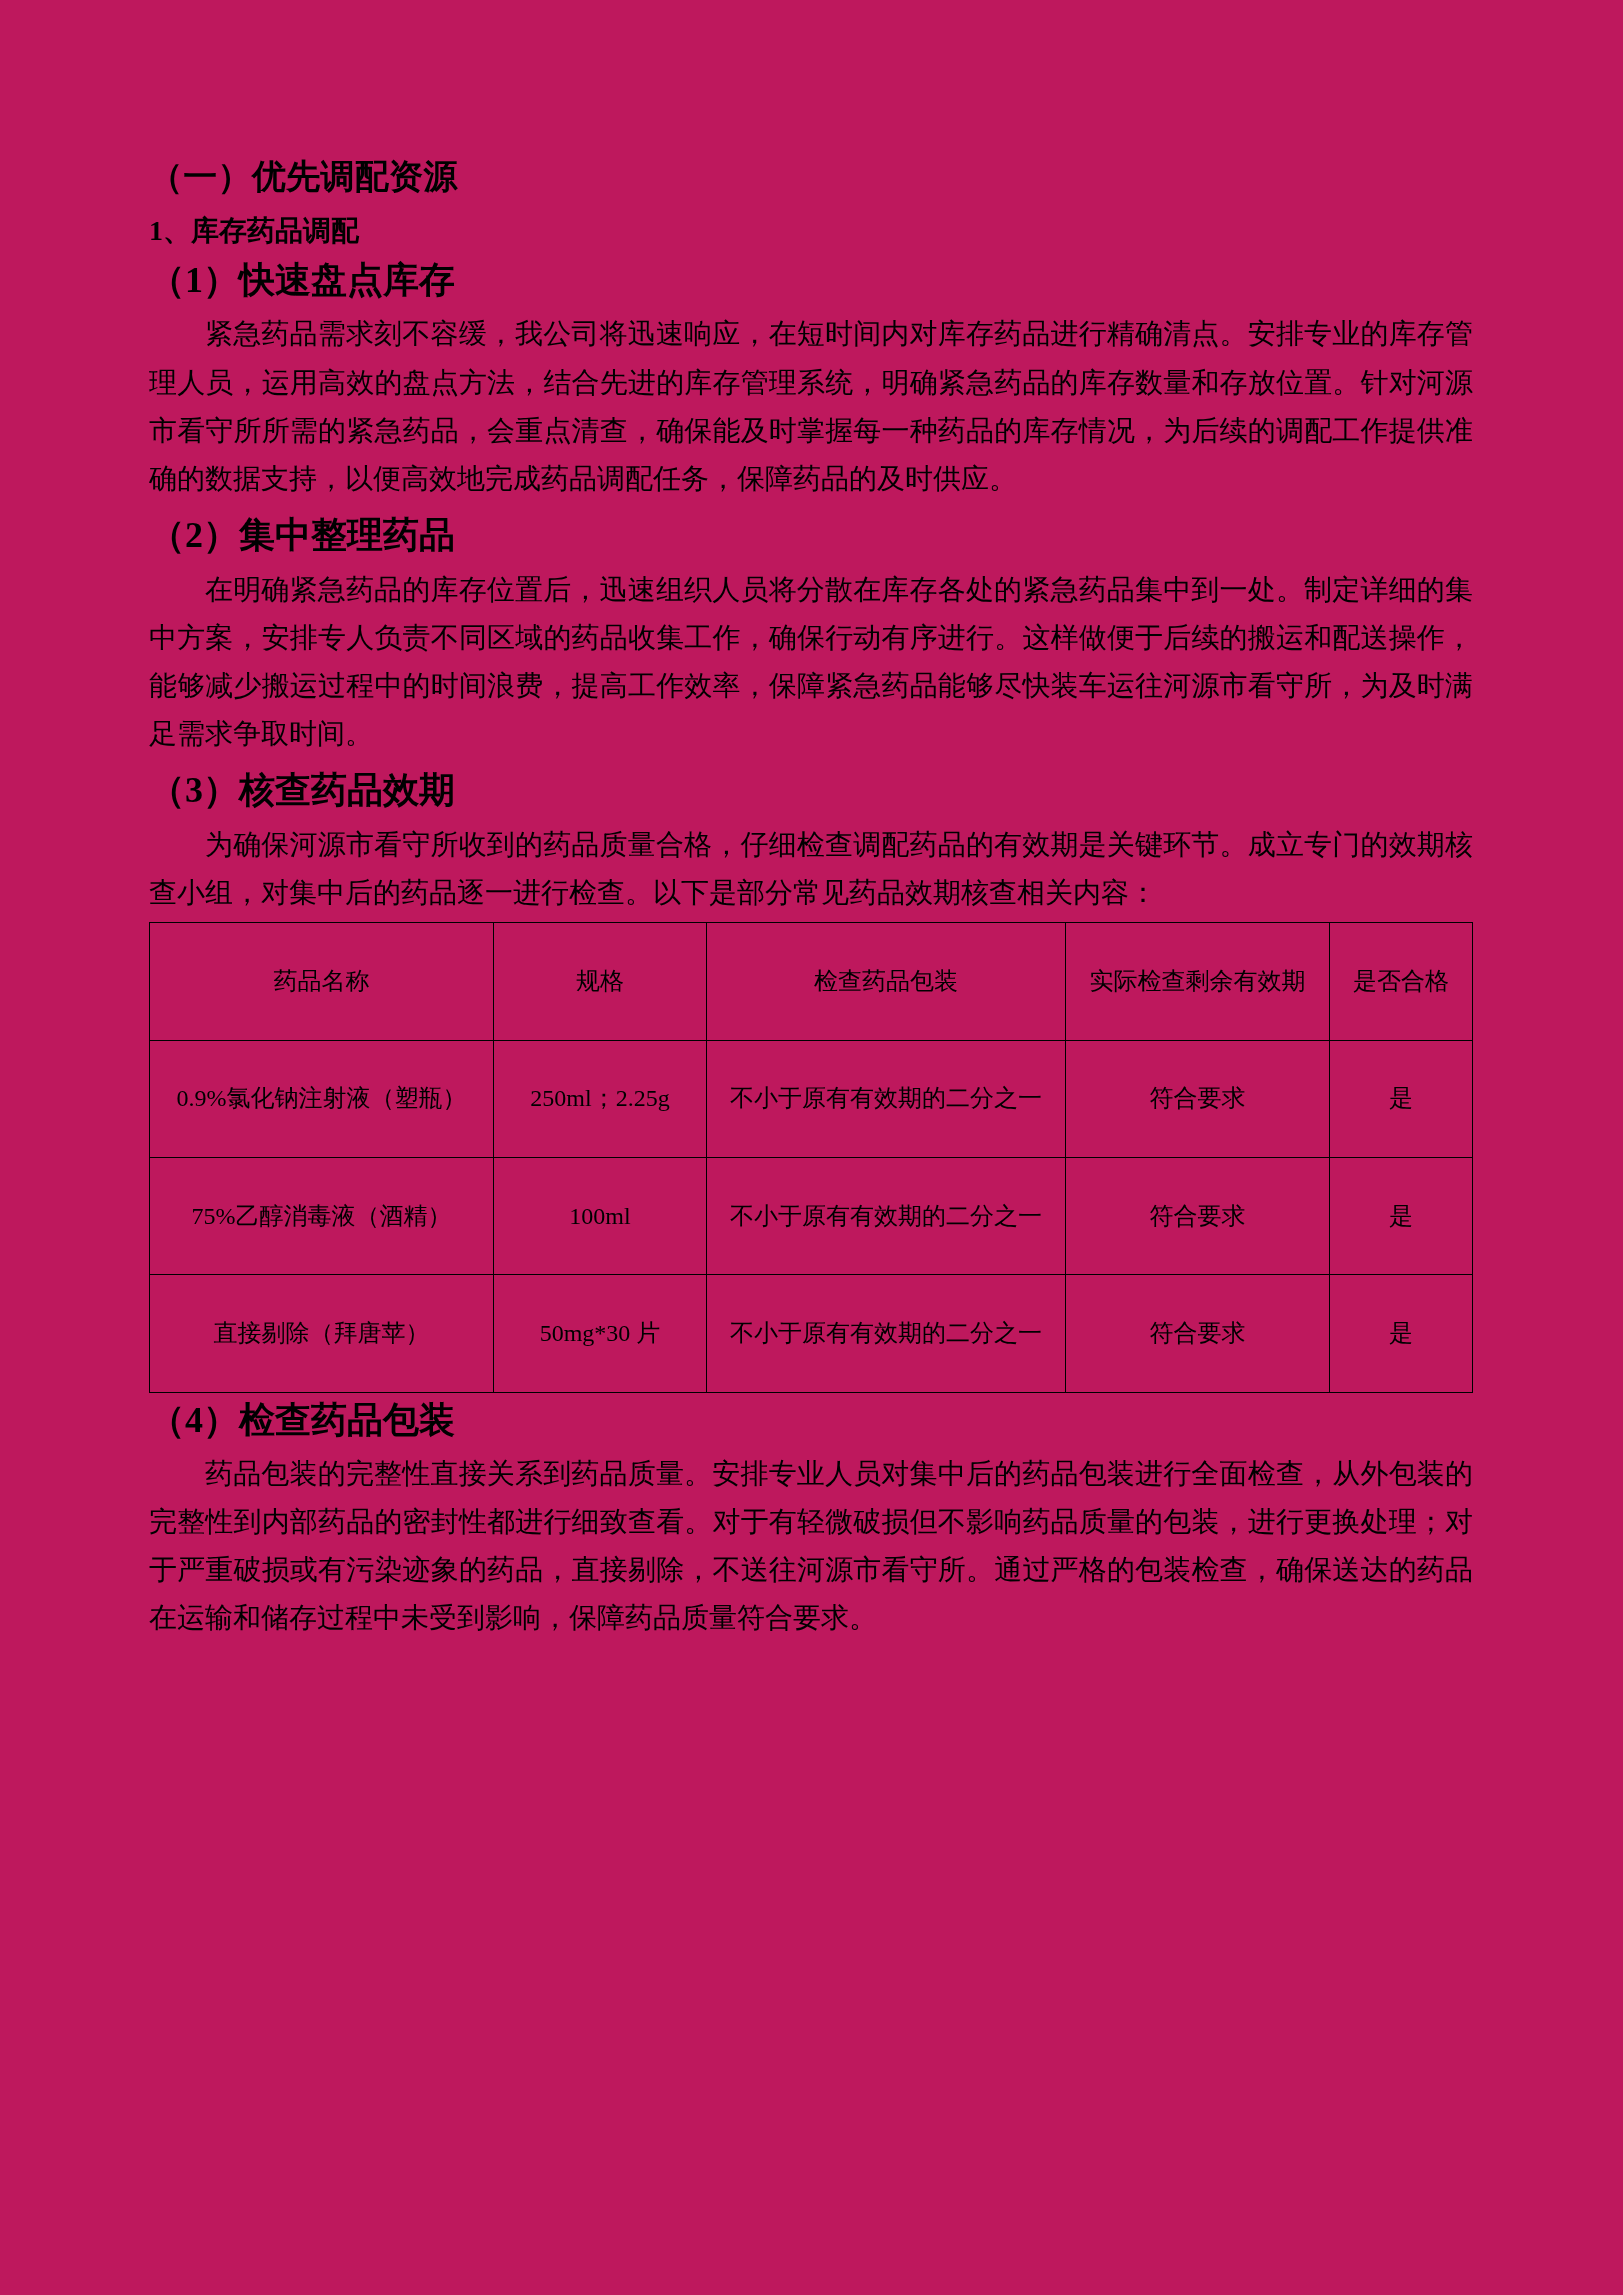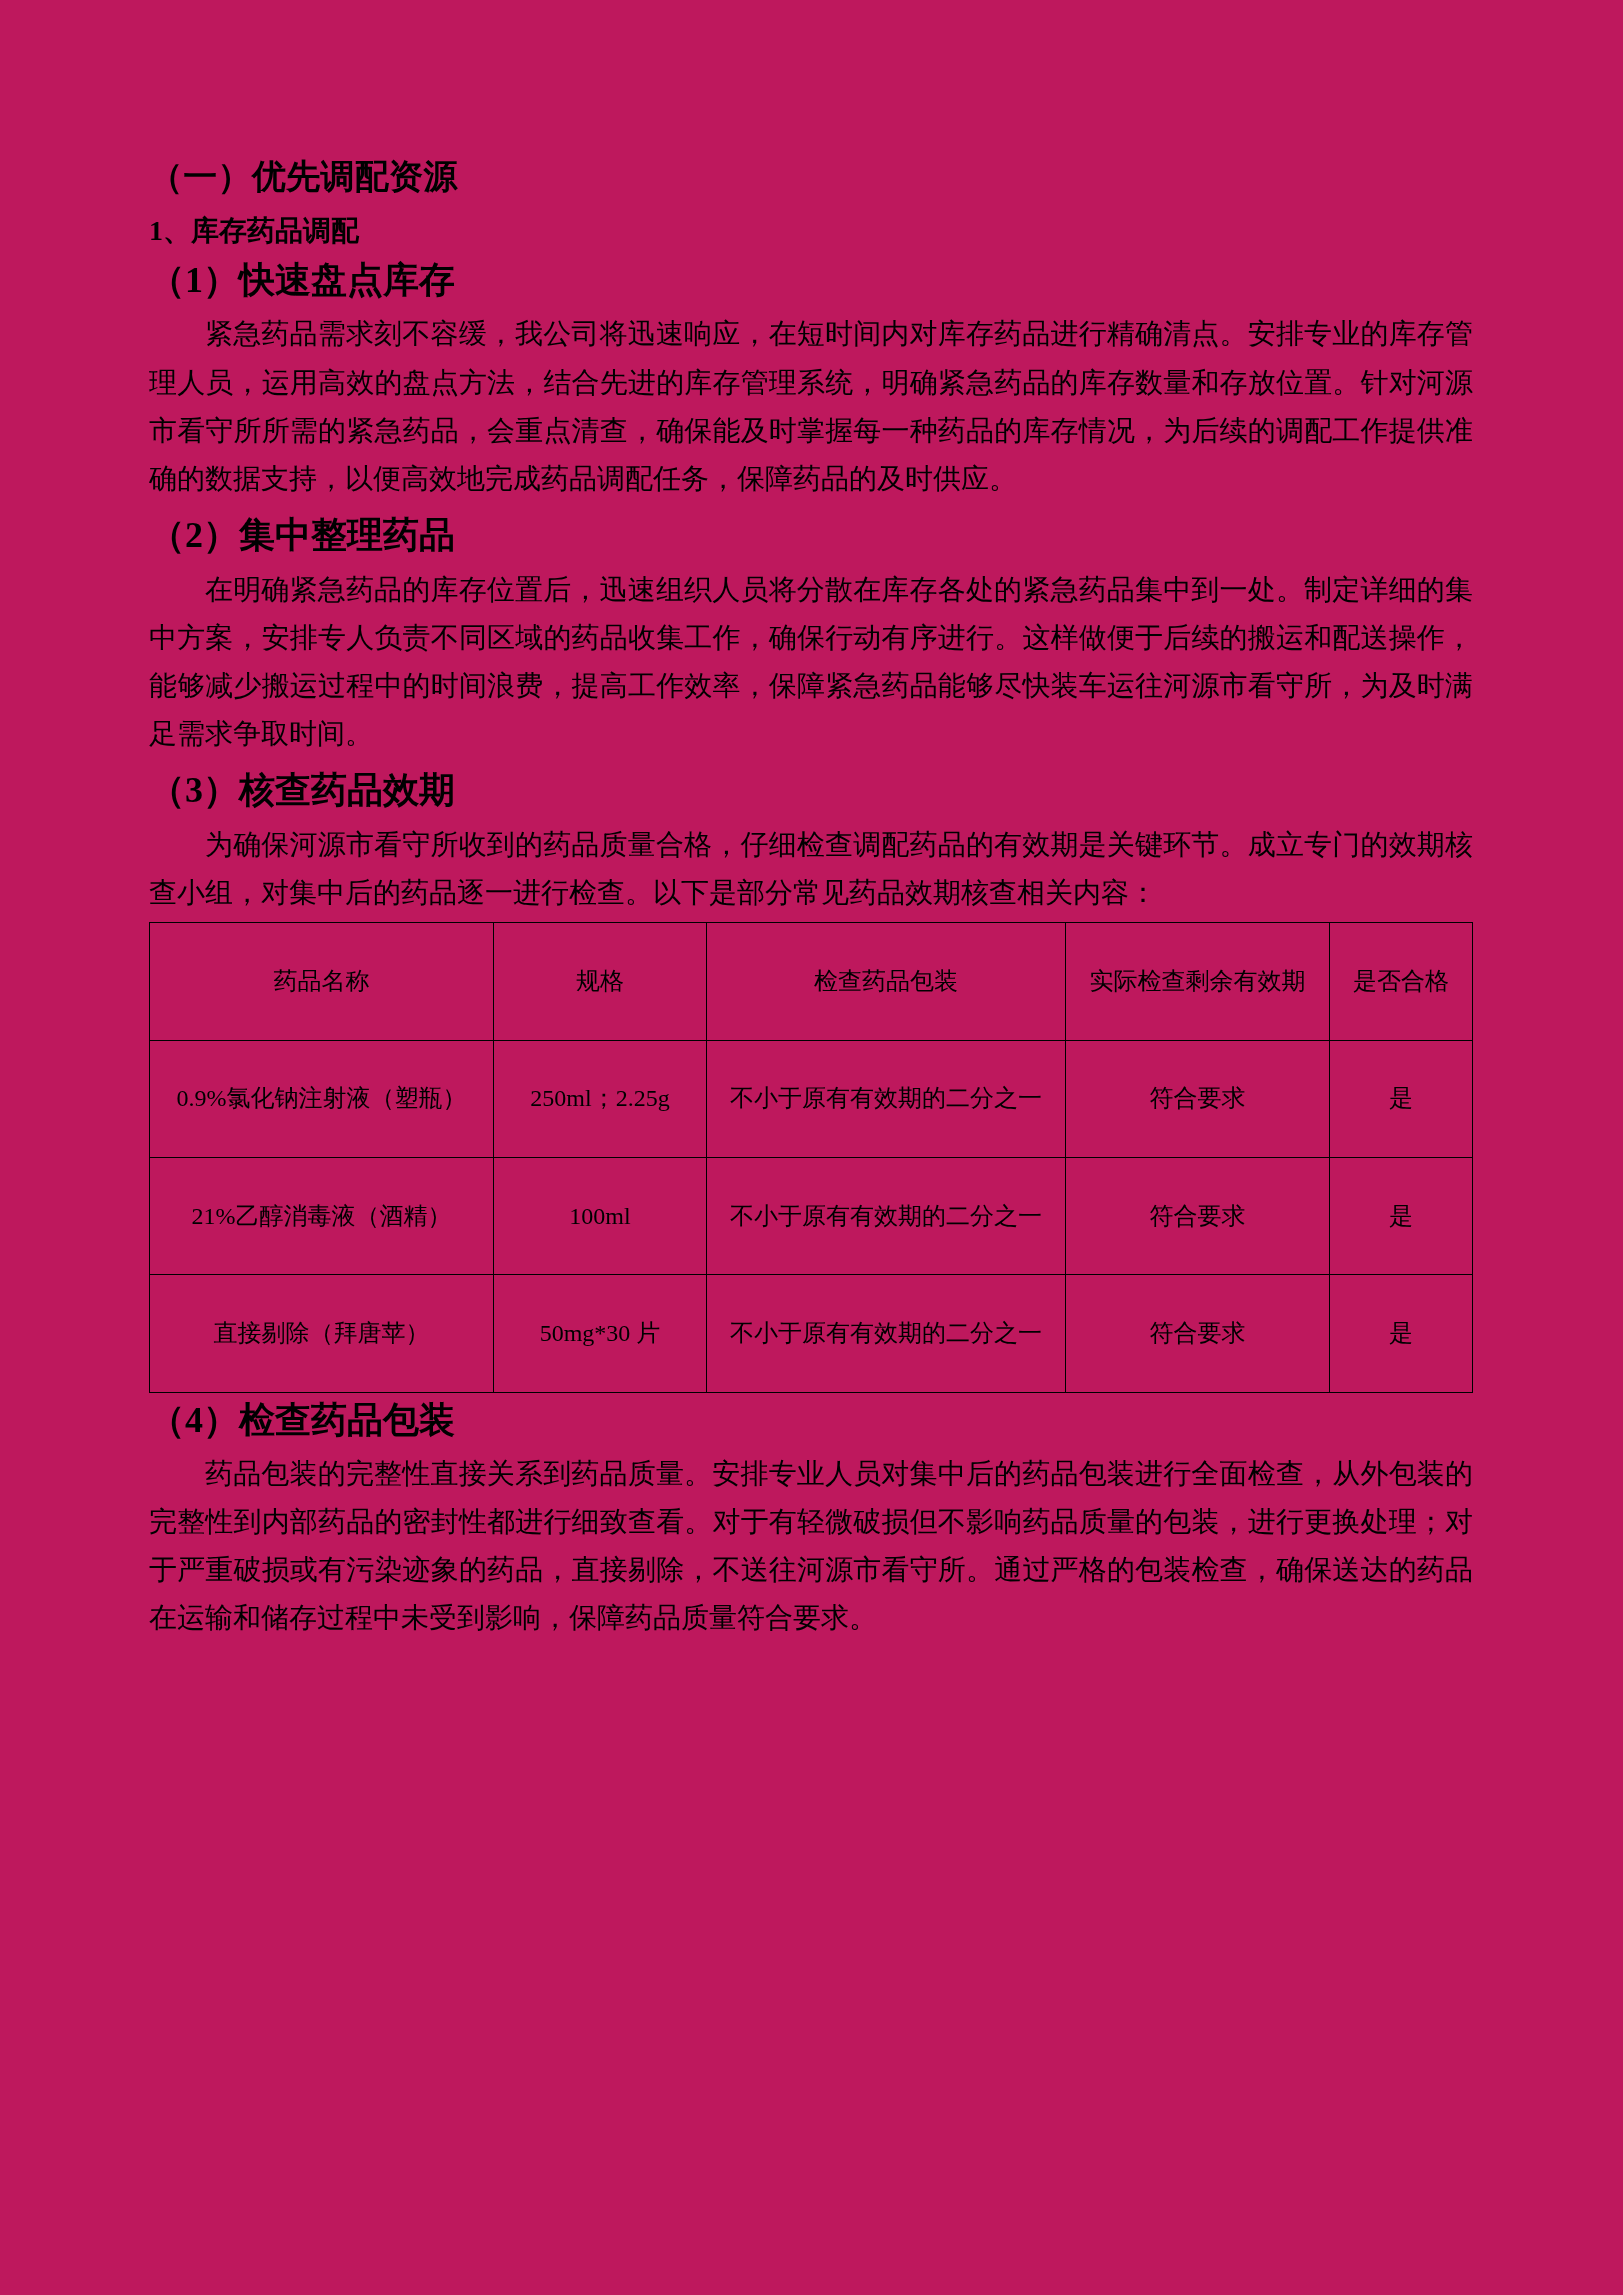--- a/index.html
+++ b/index.html
@@ -110,21 +110,21 @@
         <td class="hdr-cell">是否合格</td>
       </tr>
       <tr>
         <td class="body-cell">0.9%氯化钠注射液（塑瓶）</td>
         <td class="body-cell">250ml；2.25g</td>
         <td class="body-cell">不小于原有有效期的二分之一</td>
         <td class="body-cell">符合要求</td>
         <td class="body-cell">是</td>
       </tr>
       <tr>
-        <td class="body-cell">21%乙醇消毒液（酒精）</td>
+        <td class="body-cell">75%乙醇消毒液（酒精）</td>
         <td class="body-cell">100ml</td>
         <td class="body-cell">不小于原有有效期的二分之一</td>
         <td class="body-cell">符合要求</td>
         <td class="body-cell">是</td>
       </tr>
       <tr>
         <td class="body-cell">直接剔除（拜唐苹）</td>
         <td class="body-cell">50mg*30 片</td>
         <td class="body-cell">不小于原有有效期的二分之一</td>
         <td class="body-cell">符合要求</td>

